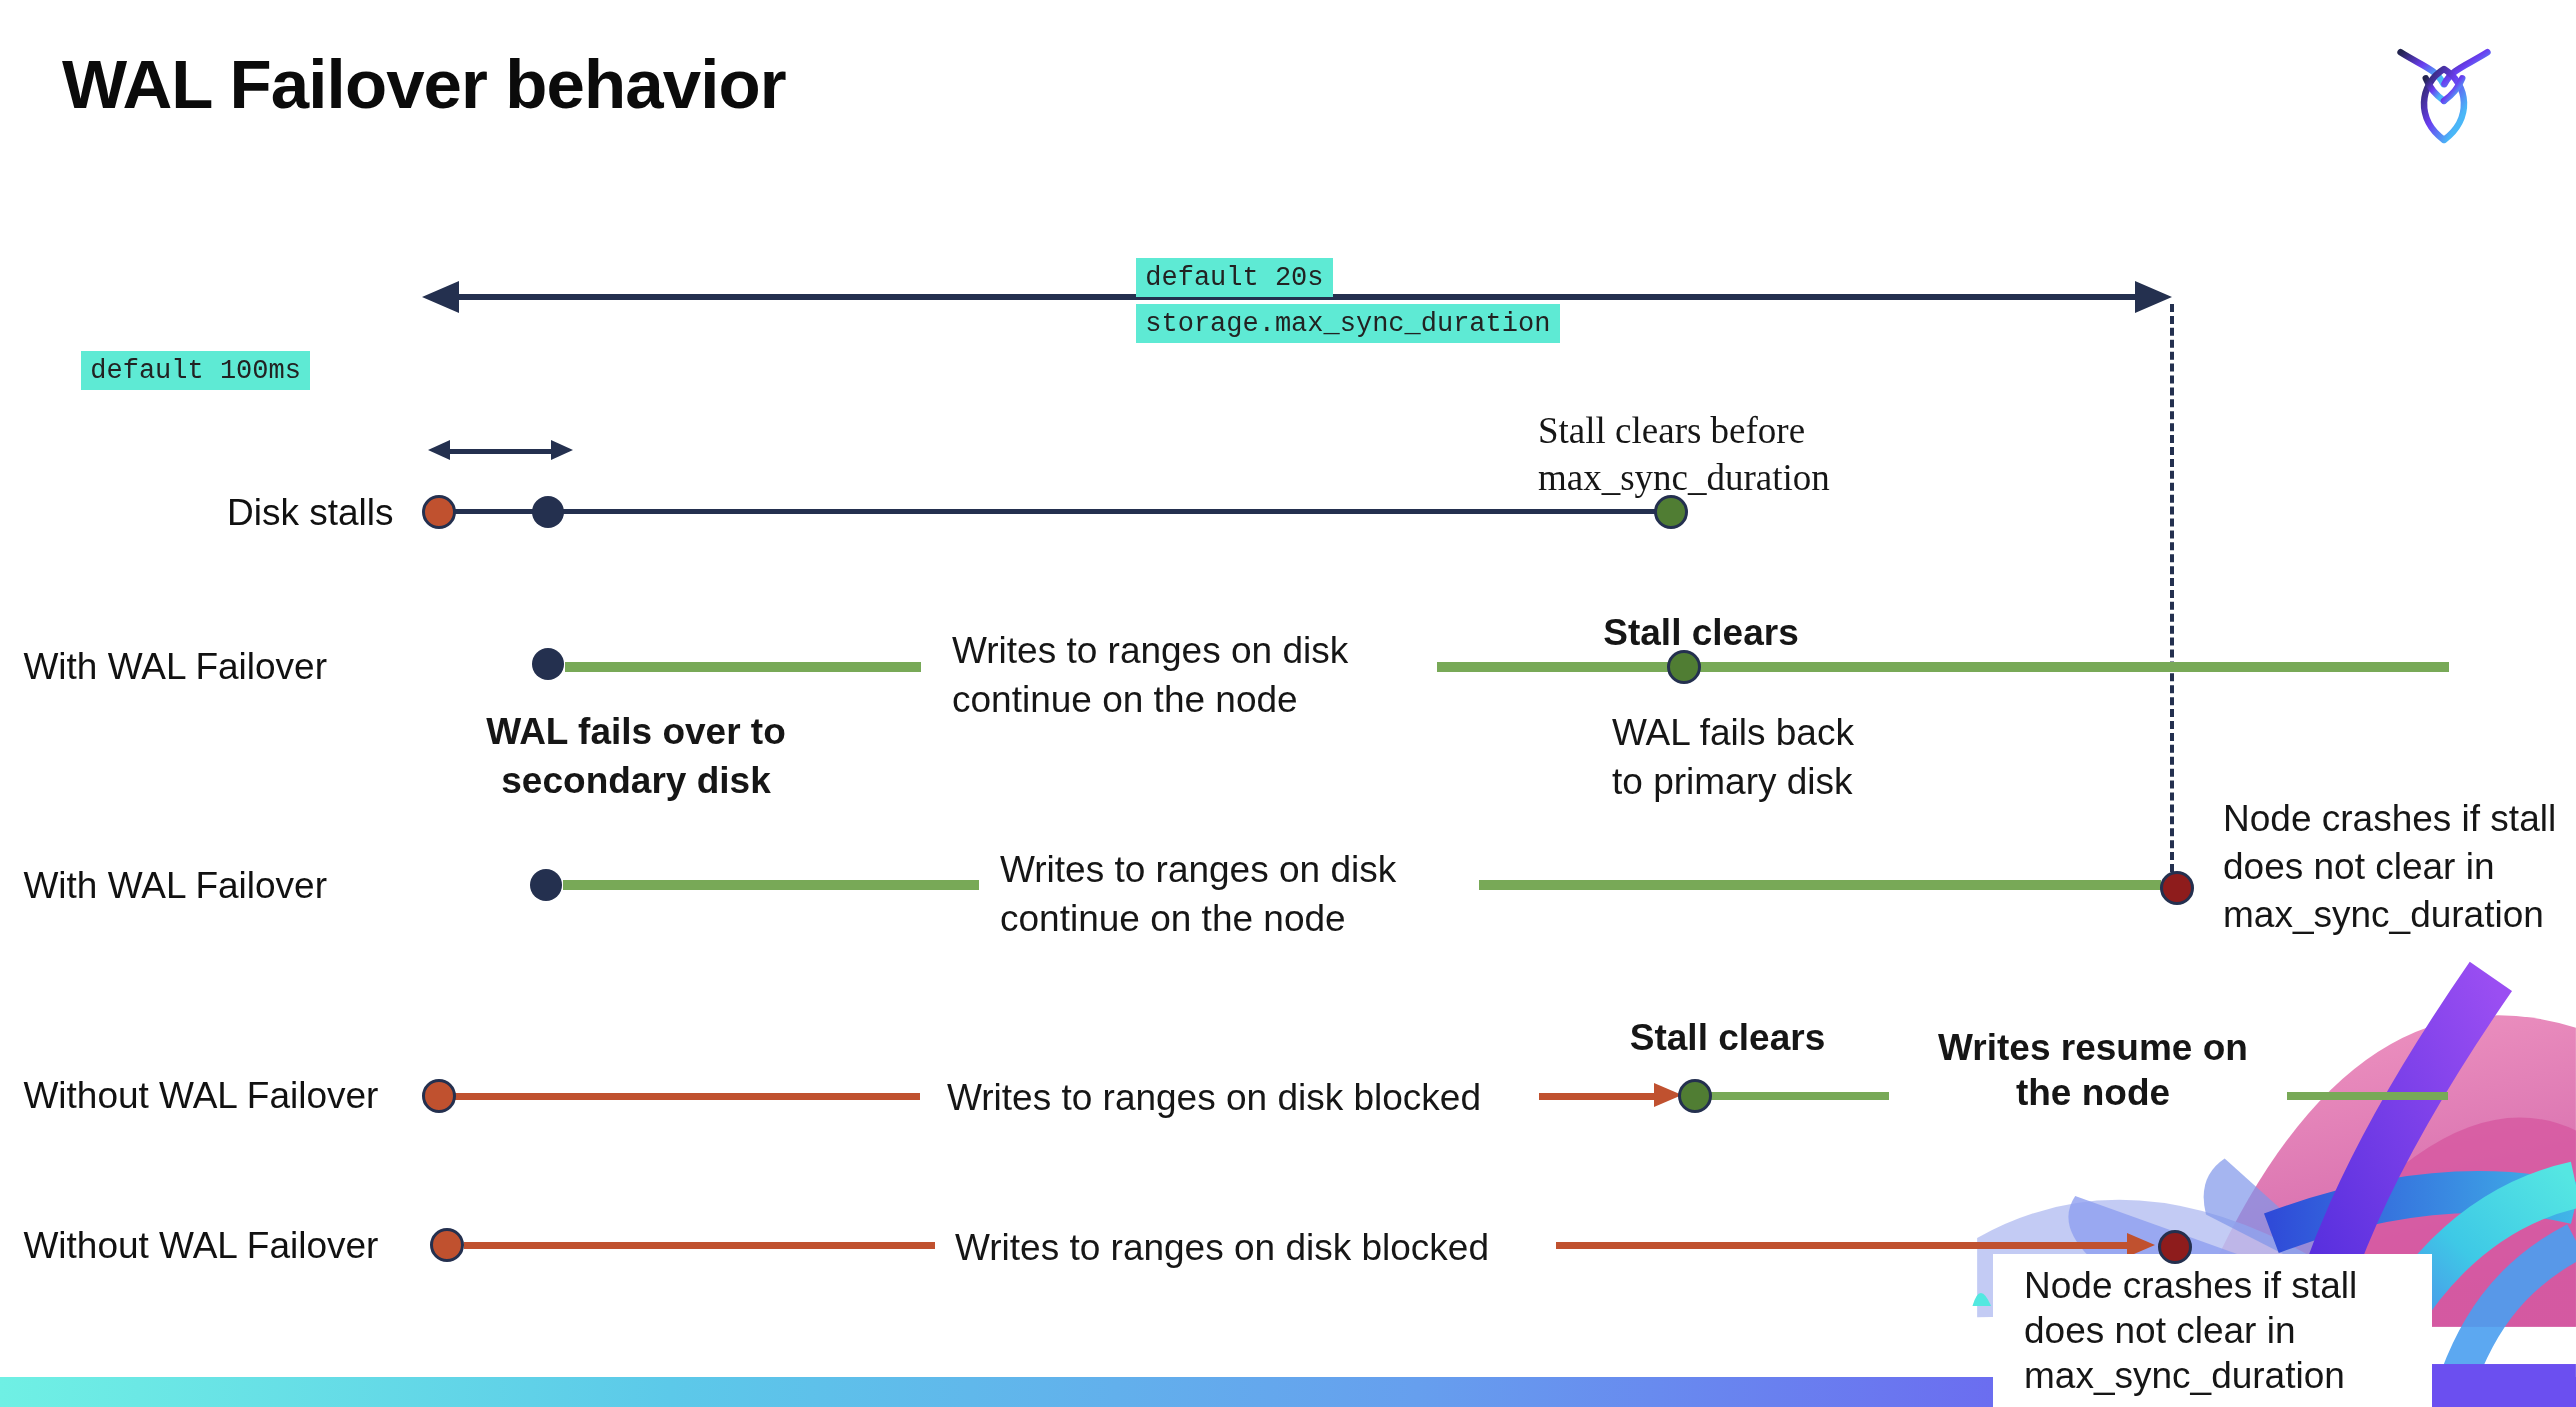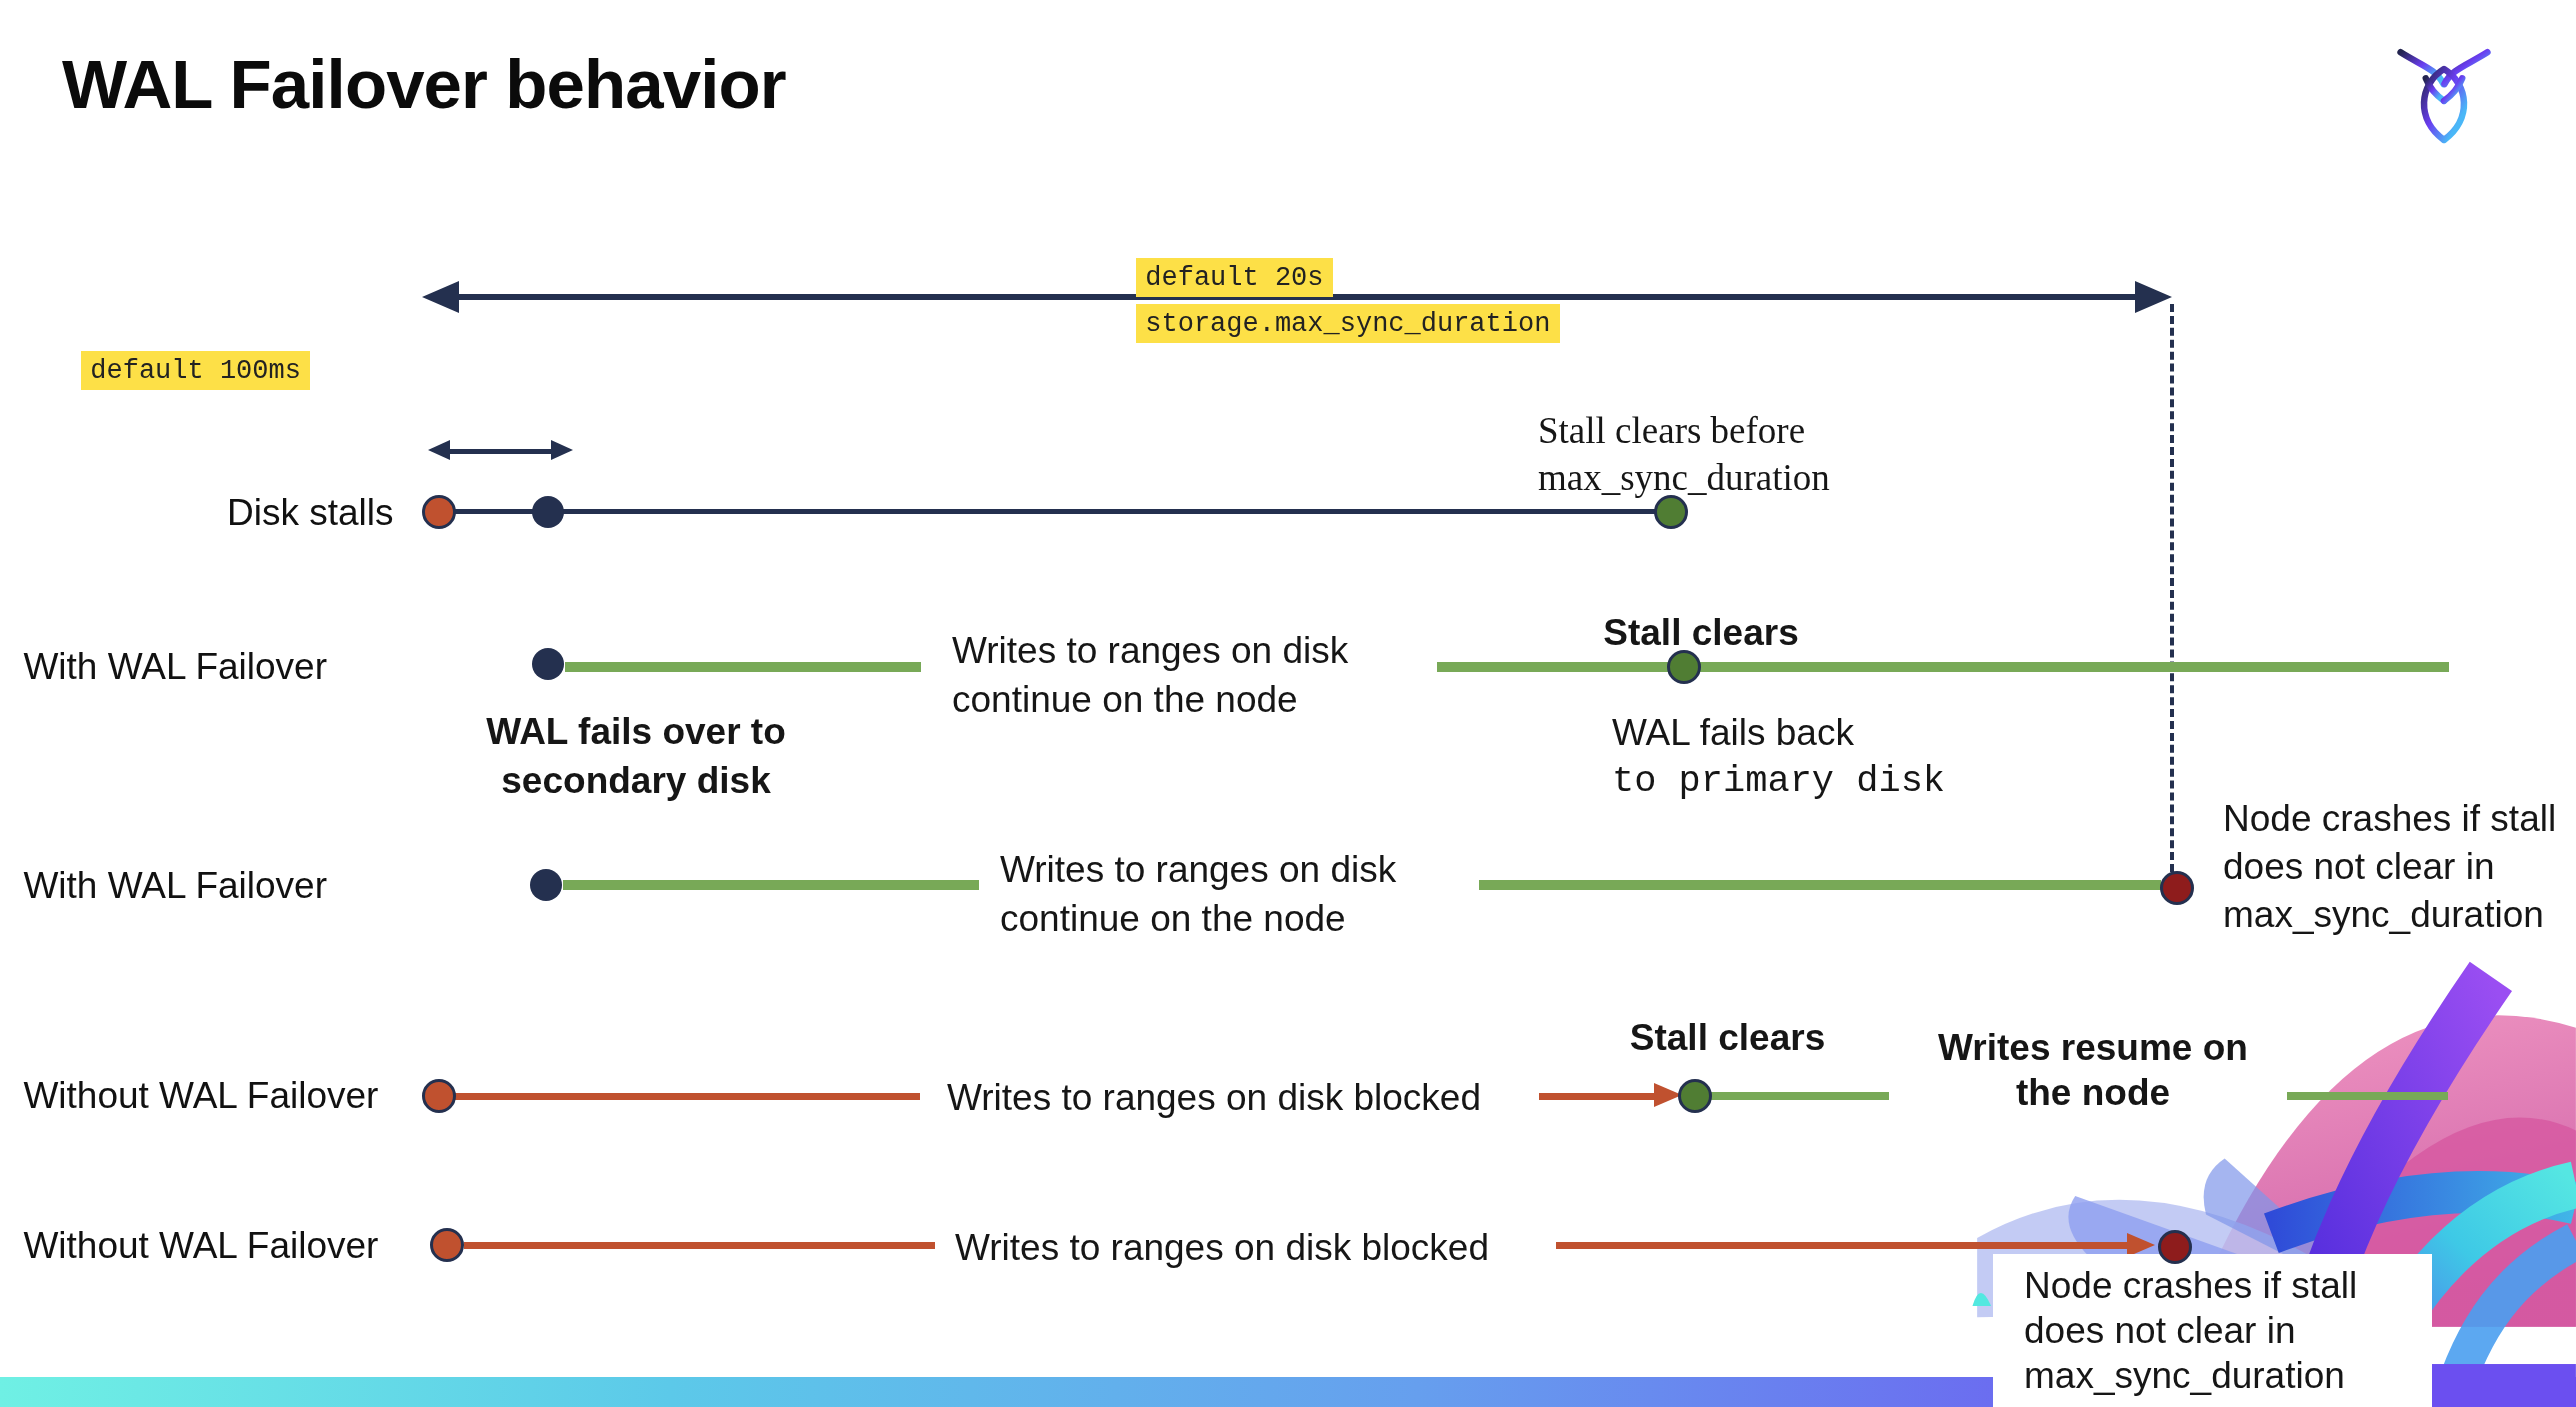--- a/index.html
+++ b/index.html
@@ -4,21 +4,21 @@
 <style>
   html,body{margin:0;padding:0;background:#ffffff;}
   .slide{position:relative;width:2576px;height:1408px;background:#ffffff;overflow:hidden;
          font-family:"Liberation Sans","DejaVu Sans",sans-serif;color:#161616;}
   .abs{position:absolute;}
   .title{font-size:69px;font-weight:800;letter-spacing:-0.9px;color:#0b0b0b;z-index:5;}
   .rowlabel{font-size:37px;line-height:45px;color:#111;z-index:5;white-space:nowrap;}
   .note{font-size:37px;line-height:49px;color:#161616;z-index:5;white-space:nowrap;}
   .note.center{text-align:center;font-weight:bold;}
   .mono{font-family:"Liberation Mono","DejaVu Sans Mono",monospace;font-size:27px;line-height:32px;
-        background:#fde047;color:#222;padding:3.7px 9.3px;z-index:6;white-space:nowrap;}
+        background:#5eead4;color:#222;padding:3.7px 9.3px;z-index:6;white-space:nowrap;}
   .hline{z-index:3;}
   .dot{border-radius:50%;z-index:4;box-sizing:border-box;}
   .dot.bordered{width:34px;height:34px;border:3.7px solid #24304f;}
   .dot.navy{width:32px;height:32px;background:#24304f;}
   .tri{width:0;height:0;z-index:3;}
   .dashv{width:0;border-left:4.7px dashed #24304f;z-index:3;}
   .whitebox{background:#ffffff;z-index:4;}
   .bar{z-index:1;background:linear-gradient(90deg,#6ff0e4 0%,#5cc9e9 26%,#669fee 55%,#6b6cf0 78%,#6d3cf2 100%);}
   svg{display:block;}
 </style>
@@ -115,21 +115,21 @@
   <div class="abs hline" style="left:565px;top:662px;width:356px;height:10.3px;background:#78a957;"></div>
   <div class="abs note" style="left:952px;top:626px;">
     <span style="display:block;">Writes to ranges on disk</span>
     <span style="display:block;">continue on the node</span>
   </div>
   <div class="abs hline" style="left:1437px;top:662px;width:1012px;height:10.3px;background:#78a957;"></div>
   <div class="abs dot bordered" style="left:1667px;top:650px;background:#507d33;"></div>
   <div class="abs note center" style="left:1589px;top:608px;width:224px;">Stall clears</div>
   <div class="abs note" style="left:1575px;top:708px;margin-left:37px;">
     <span style="display:block;">WAL fails  back</span>
-    <span style="display:block;font-family:Liberation Mono, monospace;">to primary disk</span>
+    <span style="display:block;">to primary disk</span>
   </div>
   <div class="abs note center" style="left:449px;top:707px;width:374px;">
     <span style="display:block;">WAL fails over to</span>
     <span style="display:block;">secondary disk</span>
   </div>
 
   <div class="abs rowlabel" style="left:23.4px;top:863px;">With WAL Failover</div>
   <div class="abs dot navy" style="left:530px;top:869px;"></div>
   <div class="abs hline" style="left:563px;top:880px;width:416px;height:10.3px;background:#78a957;"></div>
   <div class="abs note" style="left:1000px;top:845px;">

